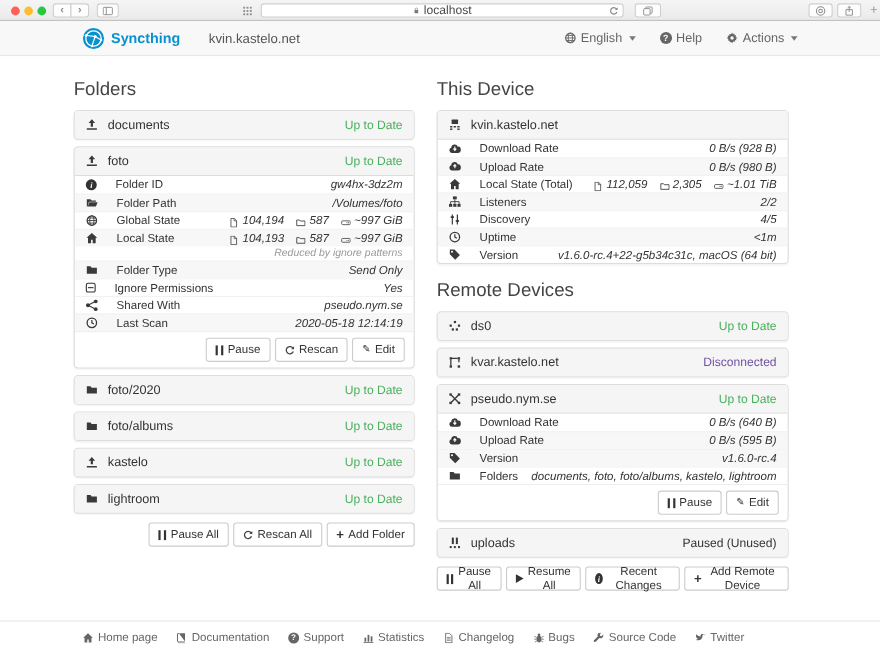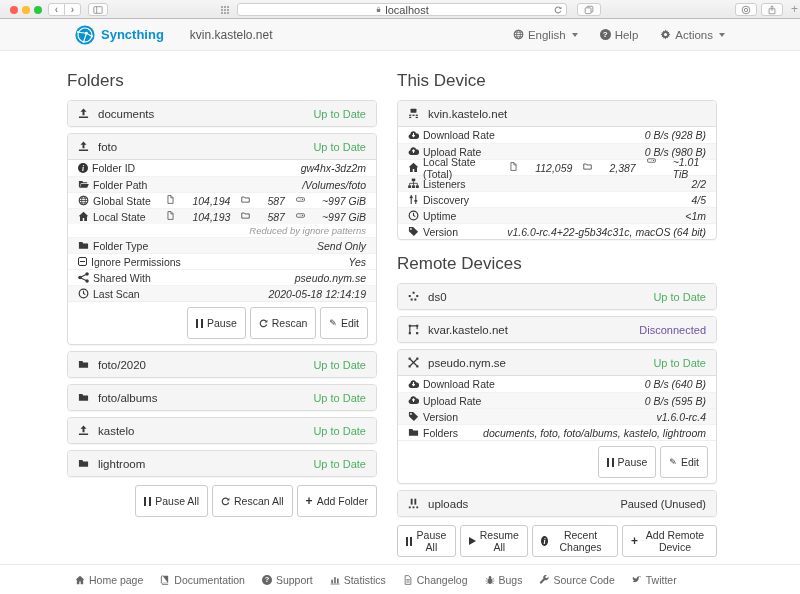--- a/index.html
+++ b/index.html
@@ -40,27 +40,27 @@
 
   
   .panel { border:1px solid #ddd; border-radius:4px; margin-bottom:6px; background:#fff; box-shadow:0 1px 1px rgba(0,0,0,.04); overflow:hidden; }
   .phead { background:#f5f5f5; height:25px; display:flex; align-items:center; gap:9px; padding:0 10px; font-size:11.5px; color:#333; }
   .status { margin-left:auto; font-size:11px; }
   .green { color:#4cb05e; } .purple { color:#6f51a3; } .dark { color:#333; }
   .pbody { border-top:1px solid #ddd; }
   .trow { display:flex; align-items:center; justify-content:space-between; height:16px; padding:0 10px; font-size:10.5px; border-top:1px solid #f2f2f2; }
   .trow:first-child { border-top:none; }
   .alt { background:#f7f7f7; }
-  .lab { display:flex; align-items:center; gap:4px; color:#333; }
+  .lab { display:flex; align-items:center; gap:17px; color:#333; }
   .val { color:#333; display:flex; align-items:center; gap:4px;font-style:italic; }
-  .val .grp { display:flex; align-items:flex-start; gap:17px; margin-left:7px; }
+  .val .grp { display:flex; align-items:flex-end; gap:3px; margin-left:7px; }
   .noterow { height:13px; display:flex; justify-content:flex-end; align-items:center; padding:0 10px; font-size:9.5px; color:#999; font-style:italic; }
   .btnrow { display:flex; justify-content:flex-end; gap:4px; padding:5px 8px; border-top:1px solid #eee; }
   .btn { display:inline-flex; align-items:center; gap:4px; font-size:10.5px; color:#333; background:#fff; border:1px solid #ccc; border-radius:3px;
-         height:32px; padding:0 8px; cursor:pointer; }
+         height:22px; padding:0 8px; cursor:pointer; }
   .col-actions { display:flex; justify-content:flex-end; gap:4px; margin:8px 0 0; }
 
   
   .i-pause { width:7px; height:9px; border-left:2.5px solid currentColor; border-right:2.5px solid currentColor; }
   .i-play { width:0; height:0; border-left:7px solid currentColor; border-top:4.5px solid transparent; border-bottom:4.5px solid transparent; }
   .i-info { width:10px; height:10px; border-radius:50%; background:currentColor; position:relative; }
   .i-info::after { content:"i"; position:absolute; left:0; right:0; top:0.5px; text-align:center; color:#fff; font:italic bold 7.5px "Liberation Serif",serif; }
   .i-minsq { width:9px; height:9px; border:1.5px solid currentColor; border-radius:2px; position:relative; }
   .i-minsq::after { content:""; position:absolute; left:1px; right:1px; top:50%; margin-top:-0.75px; height:1.5px; background:currentColor; }
   .i-q { width:10px; height:10px; border-radius:50%; background:currentColor; position:relative; }
@@ -602,21 +602,21 @@
             <span class="grp">
                 <svg class="icm">
                   <use href="#i-fileo"></use>
                 </svg>
                 <span>112,059</span>
               </span>
             <span class="grp">
                 <svg class="icm">
                   <use href="#i-foldo"></use>
                 </svg>
-                <span>2,387</span>
+                <span>2,305</span>
               </span>
             <span class="grp">
                 <svg class="icm">
                   <use href="#i-hdd"></use>
                 </svg>
                 <span>~1.01 TiB</span>
               </span>
           </span>
         </div>
         <div class="trow alt">

